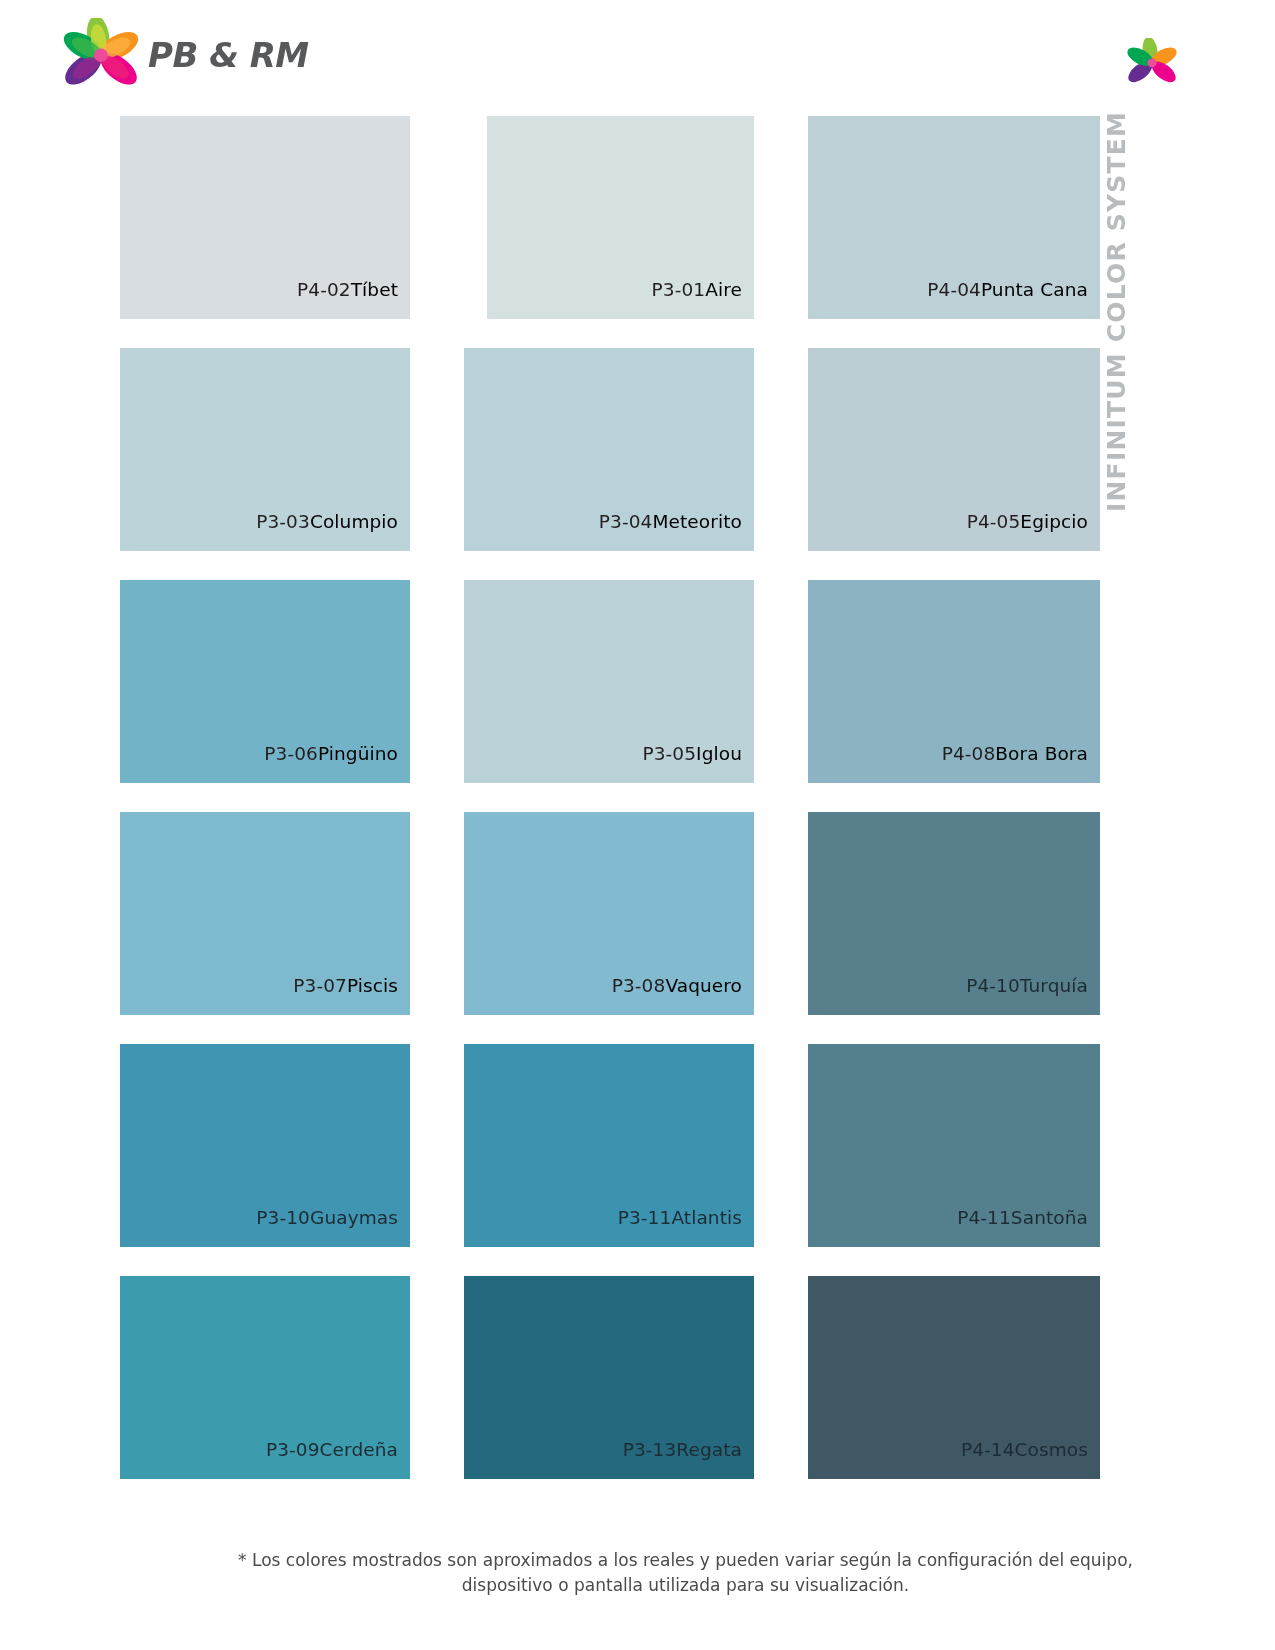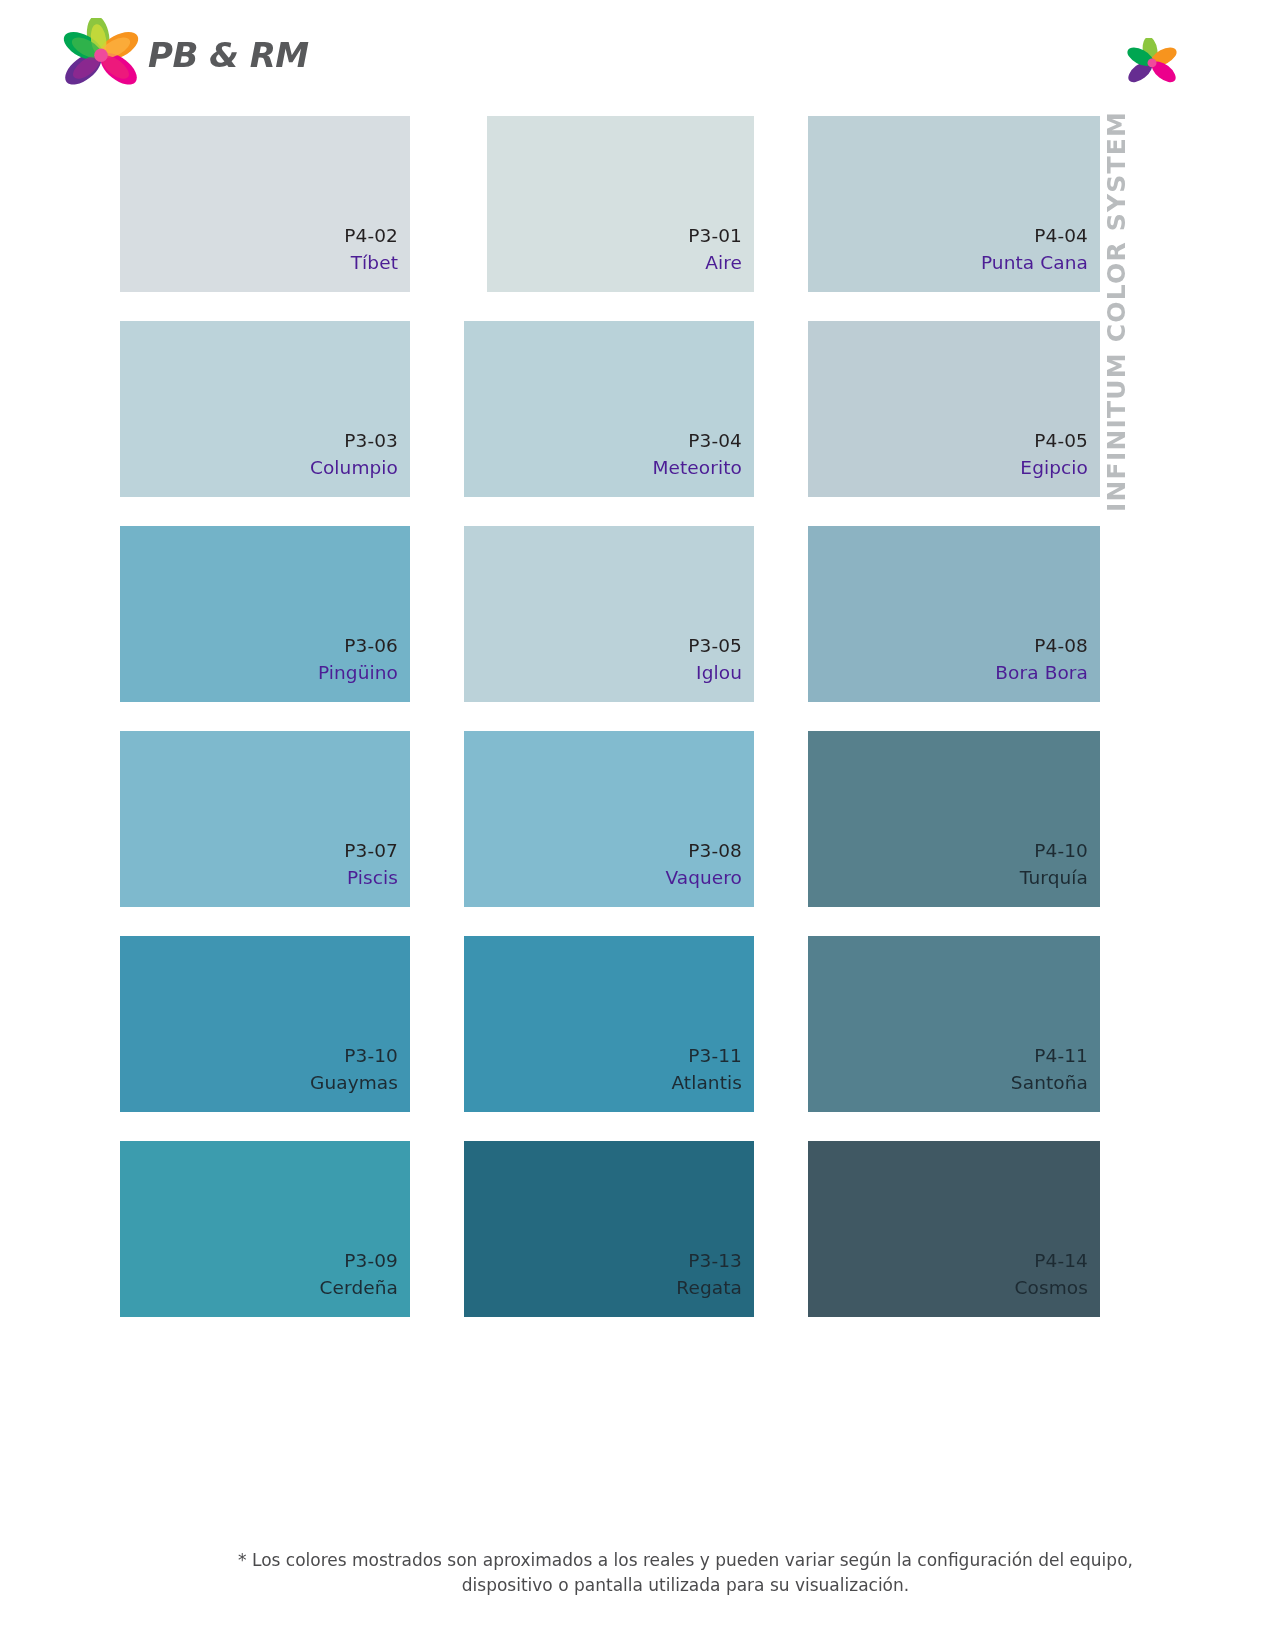--- a/index.html
+++ b/index.html
@@ -80,40 +80,40 @@
     left: 120px;
     top: 116px;
     width: 980px;
     display: grid;
     grid-template-columns: 290px 290px 292px;
     column-gap: 54px;
     row-gap: 29px;
   }
   .swatch {
     position: relative;
-    height: 176px;
+    height: 203px;
     box-sizing: border-box;
     padding: 0 12px 16px 0;
     display: flex;
-    flex-direction: column;
+    flex-direction: row;
     justify-content: flex-end;
     align-items: flex-end;
   }
   .sw-code {
     font-family: "DejaVu Sans", sans-serif;
     font-size: 18.5px;
     line-height: 1.42;
     color: #231f20;
     letter-spacing: 0.1px;
   }
   .sw-name {
     font-family: "DejaVu Sans", sans-serif;
     font-size: 18.5px;
     line-height: 1.42;
-    color: #4c1d95;
+    color: #000000;
     letter-spacing: 0.1px;
   }
   .swatch.dark .sw-code,
   .swatch.dark .sw-name { color: #1d2b33; }
 
   
   .footer-note {
     position: absolute;
     left: 0;
     top: 1548px;

